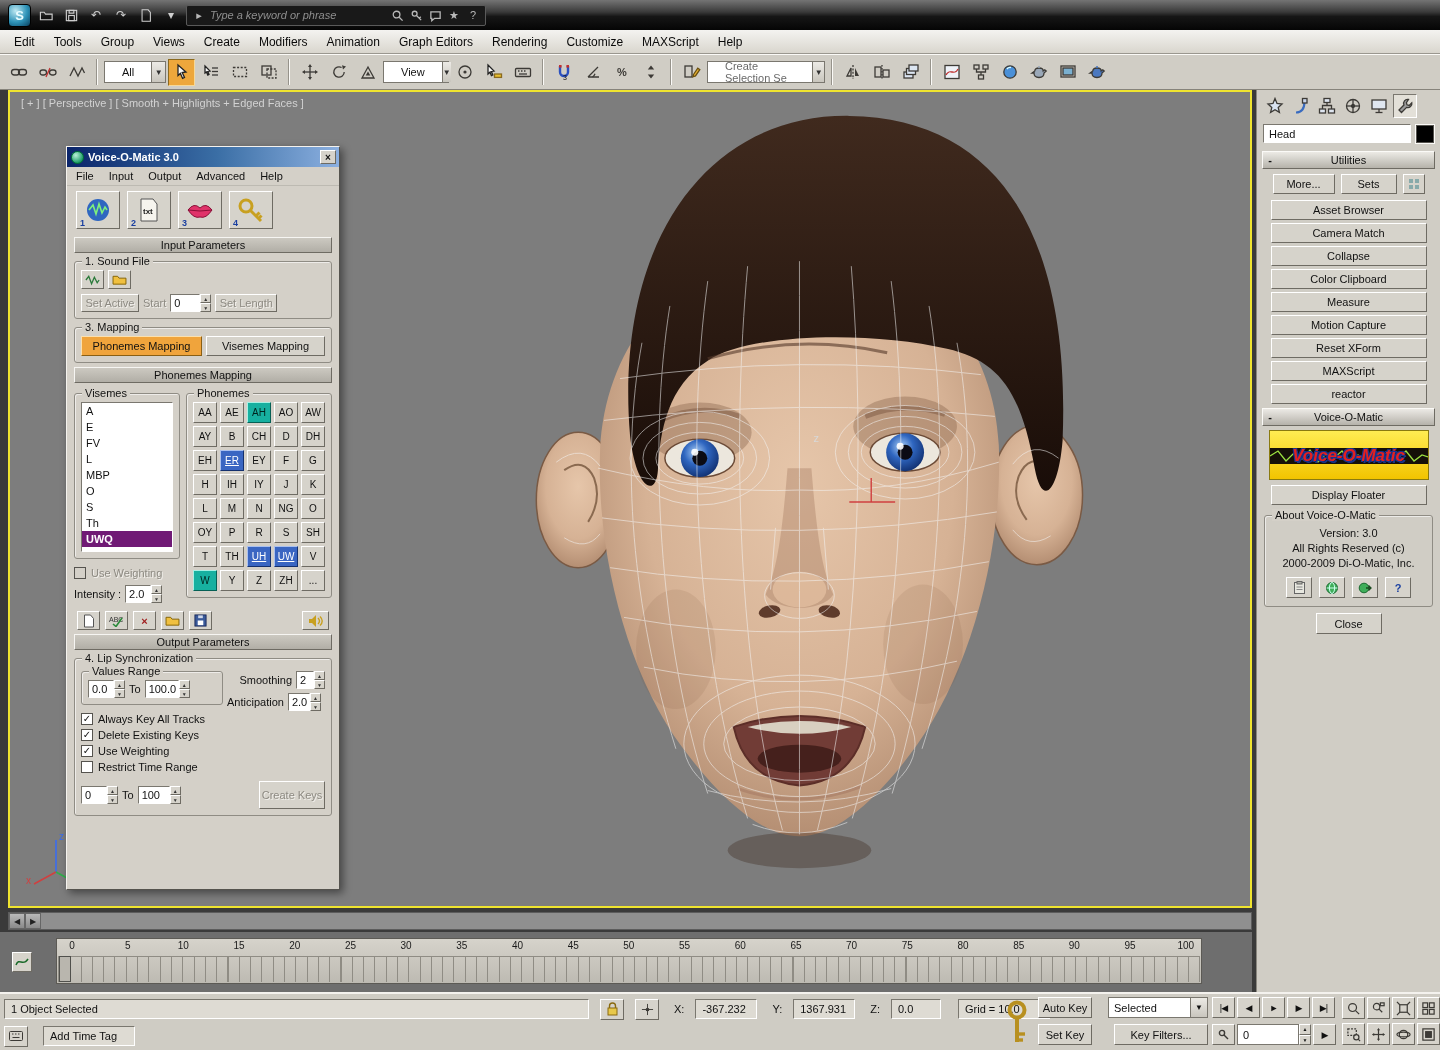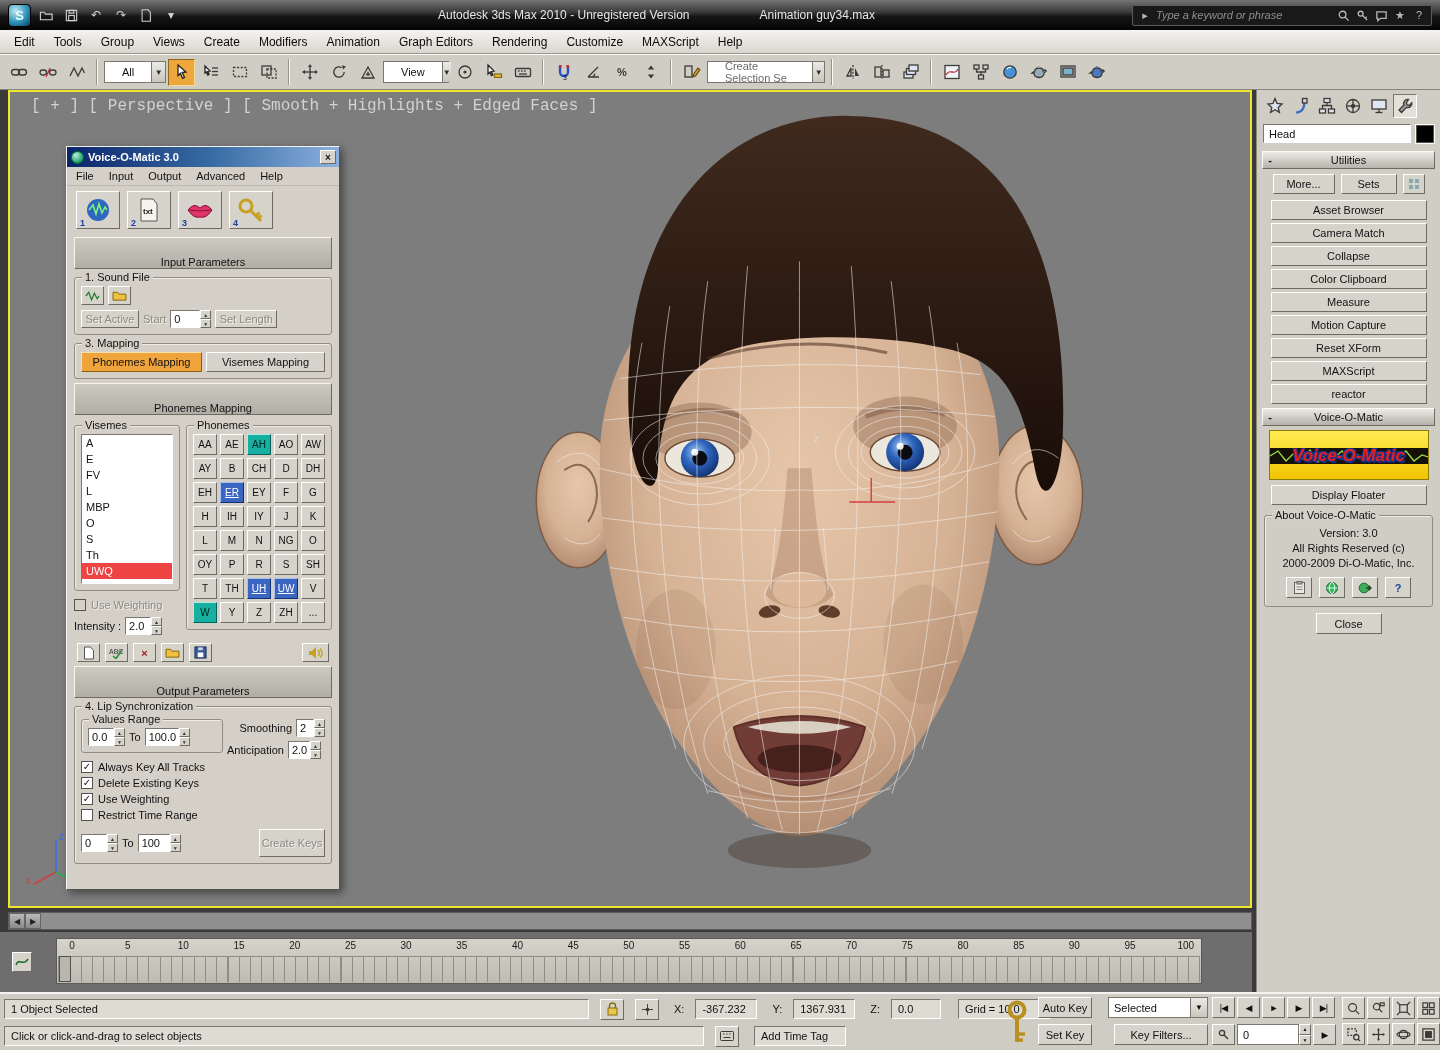--- a/index.html
+++ b/index.html
@@ -46,21 +46,21 @@
   .tbtn.active { background:#eda73c; border-color:#8a6a20 #f6d898 #f6d898 #8a6a20; }
   .tsep { width:2px; height:26px; border-left:1px solid #96938b; border-right:1px solid #fbfaf7; margin:0 4px; }
   .tdrop { height:22px; background:#fff; border:1px solid #7a776f; display:flex; align-items:stretch; font-size:11px; }
   .tdrop .val { display:flex; align-items:center; padding:0 17px; }
   .tdrop .arr { width:16px; background:linear-gradient(#eceae5,#c9c6be); border-left:1px solid #7a776f;
     display:flex; align-items:center; justify-content:center; font-size:8px; color:#333; }
 
   
   .viewport { position:absolute; left:8px; top:90px; width:1244px; height:818px; background:#7d7d7d;
     border:2px solid #efe42f; overflow:hidden; }
-  .vp-label { position:absolute; left:21px; top:5px; color:#d2d2d2; font-size:16px; z-index:5;font-family:Liberation Mono, monospace; }
+  .vp-label { position:absolute; left:11px; top:5px; color:#d2d2d2; font-size:11px; z-index:5; }
   .vp-svg { position:absolute; inset:0; width:100%; height:100%; }
   .vp-axis { position:absolute; left:14px; bottom:16px; z-index:5; }
 
   
   .trackbar { position:absolute; left:8px; top:912px; width:1244px; height:18px; background:#8f8f8f;
     border:1px solid #5c5c5c; display:flex; }
   .tb-arrow { width:16px; background:linear-gradient(#b9b9b9,#8a8a8a); border:1px solid #666; color:#222;
     font-size:8px; display:flex; align-items:center; justify-content:center; }
   .tb-track { flex:1; position:relative; background:#a0a0a0; box-shadow:inset 1px 1px 2px rgba(0,0,0,.35); }
   .tb-handle { position:absolute; left:2px; top:1px; height:14px; width:150px;
@@ -104,38 +104,38 @@
   .vom-title { height:20px; background:linear-gradient(90deg,#0a246a,#3a6ea5 55%,#8cb0e0);
     display:flex; align-items:center; padding:0 3px 0 4px; gap:4px; color:#fff; font-weight:bold; font-size:11px; }
   .vom-ico { width:13px; height:13px; border-radius:50%; background:radial-gradient(circle at 35% 30%,#b8f0d8,#1f9e6a 70%,#0a5a3a); border:1px solid #073; }
   .vom-close { margin-left:auto; width:16px; height:14px; background:#d6d3cb; border:1px solid; border-color:#fff #6e6b63 #6e6b63 #fff;
     display:flex; align-items:center; justify-content:center; font-size:10px; color:#111; }
   .vom-menu { height:19px; display:flex; align-items:center; gap:15px; padding-left:9px; font-size:11px; background:#d4d0c8; border-bottom:1px solid #bdbab2; }
   .vtool-row { display:flex; gap:7px; padding:5px 9px 4px; }
   .vbtn { width:44px; height:38px; position:relative; }
   .vbtn .num { position:absolute; left:3px; bottom:0px; font-size:9px; font-weight:bold; color:#1a3fa0; }
 
-  .roll-hdr { margin:4px 7px 2px; height:32px; background:linear-gradient(#ccc9c1,#b1aea6);
-    border:1px solid; border-color:#f6f5f2 #6e6b63 #6e6b63 #f6f5f2; display:flex; align-items:flex-end; justify-content:center; font-size:11px; }
+  .roll-hdr { margin:4px 7px 2px; height:16px; background:linear-gradient(#ccc9c1,#b1aea6);
+    border:1px solid; border-color:#f6f5f2 #6e6b63 #6e6b63 #f6f5f2; display:flex; align-items:center; justify-content:center; font-size:11px; }
   .grp { position:relative; border:1px solid #8f8c84; border-radius:3px; margin:8px 7px 4px; padding:8px 6px 6px;
     box-shadow:inset 1px 1px 0 rgba(255,255,255,.6); }
   .grp-legend { position:absolute; top:-7px; left:7px; background:#d4d0c8; padding:0 3px; font-size:11px; }
   .row { display:flex; align-items:center; gap:4px; }
 
   .mini { width:23px; height:19px; }
   .spin { display:inline-flex; height:18px; }
   .spin .sv { background:#fff; border:1px solid; border-color:#7a776f #fff #fff #7a776f; display:flex; align-items:center; padding:0 3px; font-size:11px; }
   .spin .sa { display:flex; flex-direction:column; width:11px; }
   .spin .sa span { flex:1; background:#d6d3cb; border:1px solid; border-color:#fff #6e6b63 #6e6b63 #fff; font-size:5px; display:flex; align-items:center; justify-content:center; color:#333; }
 
   .map-btn-orange { background:#f0a43c; border-color:#fbe0ae #8a5f14 #8a5f14 #fbe0ae; }
   .map-body { display:flex; gap:6px; margin:10px 7px 2px; align-items:flex-start; }
   .vis-box { background:#fff; border:1px solid; border-color:#7a776f #fff #fff #7a776f; height:150px; overflow:hidden; font-size:11px; }
   .vis-item { height:16px; display:flex; align-items:center; padding:0 4px; }
-  .vis-item.selected { background:#ef4444; color:#fff; }
+  .vis-item.selected { background:#701a75; color:#fff;font-weight:bold; }
   .ph-grid { display:grid; grid-template-columns:repeat(5,24px); gap:3px; }
   .ph-btn { width:24px; height:21px; font-size:10px; padding:0; }
   .ph-btn.teal { background:#17b0a0; border-color:#a8f0e4 #066055 #066055 #a8f0e4; color:#00241f; }
   .ph-btn.blue { background:#3a66c2; border-color:#aac0ee #14306e #14306e #aac0ee; color:#fff;text-decoration:underline; }
 
   .cb-row { display:flex; align-items:center; gap:5px; height:16px; font-size:11px; }
   .cb { width:12px; height:12px; background:#fff; border:1px solid #55534e; display:inline-flex; align-items:center; justify-content:center; font-size:10px; flex:none; }
   .cb.checked::after { content:"✓"; margin-top:-1px; }
   .cb.disbox { background:#d4d0c8; }
 
@@ -184,24 +184,20 @@
       </svg>
     </span>
   <span class="qa-btn">↶</span>
   <span class="qa-btn">↷</span>
   <span class="qa-btn">
       <svg width="14" height="15" viewBox="0 0 16 16">
         <path d="M3.5 1.5 h7 l2.5 3 v10 h-9.5 z"></path>
       </svg>
     </span>
   <span class="qa-btn">▾</span>
-  <div class="t-mid">
-    <span>Autodesk 3ds Max 2010  - Unregistered Version</span>
-    <span>Animation guy34.max</span>
-  </div>
   <div class="search-wrap">
     <span class="s-ico">▸</span>
     <input type="text" placeholder="Type a keyword or phrase" style="">
     <span class="s-ico">
         <svg width="13" height="13" viewBox="0 0 14 14">
           <circle cx="6" cy="6" r="3.6"></circle>
           <line x1="8.8" y1="8.8" x2="12.5" y2="12.5"></line>
         </svg>
       </span>
     <span class="s-ico">
@@ -1040,23 +1036,20 @@
       </span>
     <span class="slbl">Z:</span>
     <span class="sfield sunken" style="width:50px">
         <span>0.0</span>
       </span>
     <span class="sfield sunken" style="width:92px;margin-left:6px">
         <span>Grid = 10.0</span>
       </span>
   </div>
   <div class="srow srow2">
-    <span class="sfield sunken" style="width:700px">
-        <span>Click or click-and-drag to select objects</span>
-      </span>
     <span class="sico btn3d">
         <svg width="14" height="10" viewBox="0 0 14 10">
           <rect x="0.5" y="0.5" width="13" height="9" rx="1" stroke="#3c3a36" fill="none"></rect>
           <line x1="3" y1="3" x2="4.5" y2="3" stroke="#3c3a36"></line>
           <line x1="6" y1="3" x2="7.5" y2="3" stroke="#3c3a36"></line>
           <line x1="9" y1="3" x2="10.5" y2="3" stroke="#3c3a36"></line>
           <line x1="3.5" y1="6.5" x2="10.5" y2="6.5" stroke="#3c3a36"></line>
         </svg>
       </span>
     <span class="sfield sunken" style="width:92px;margin-left:4px">

